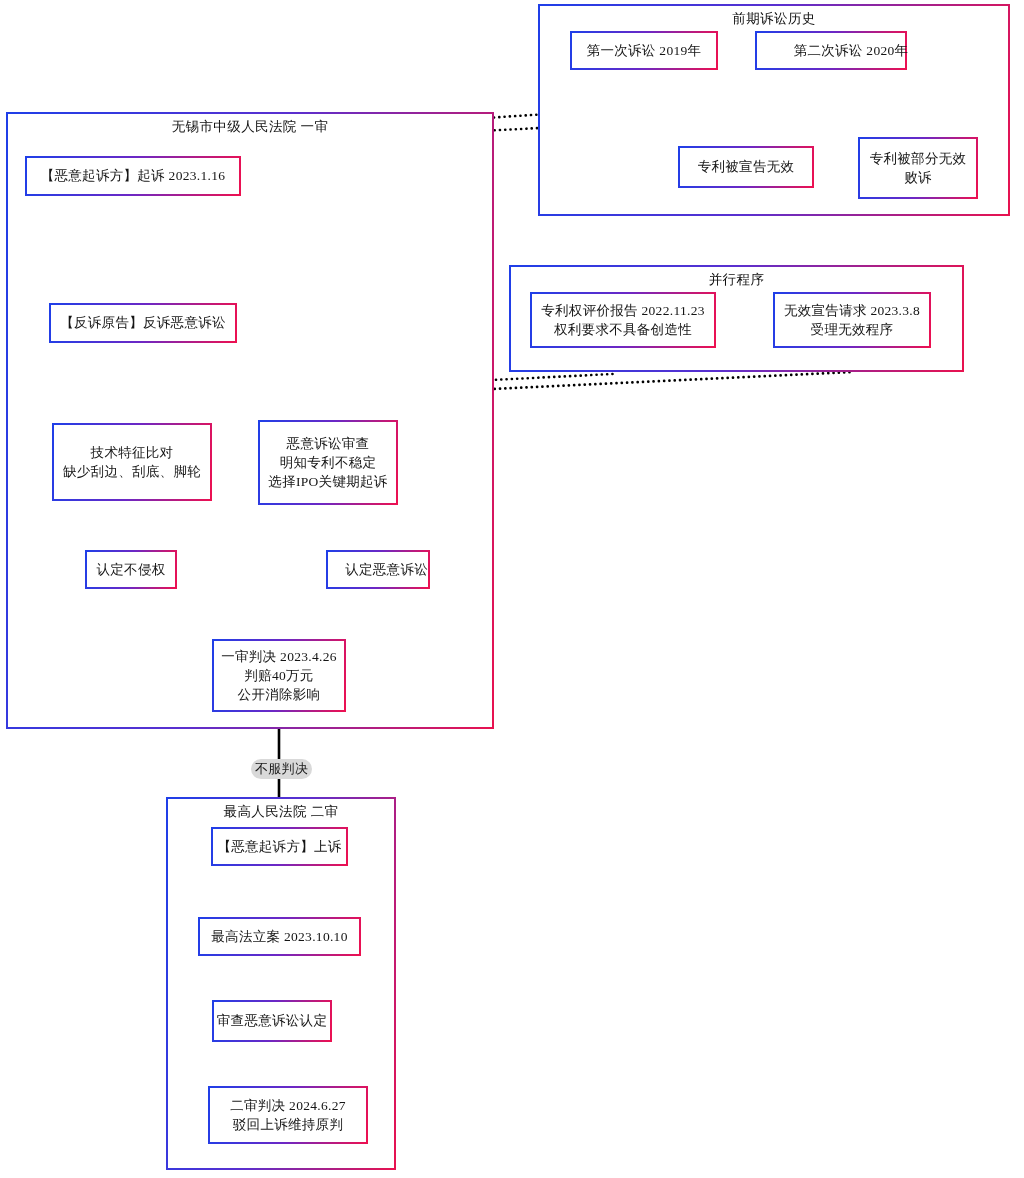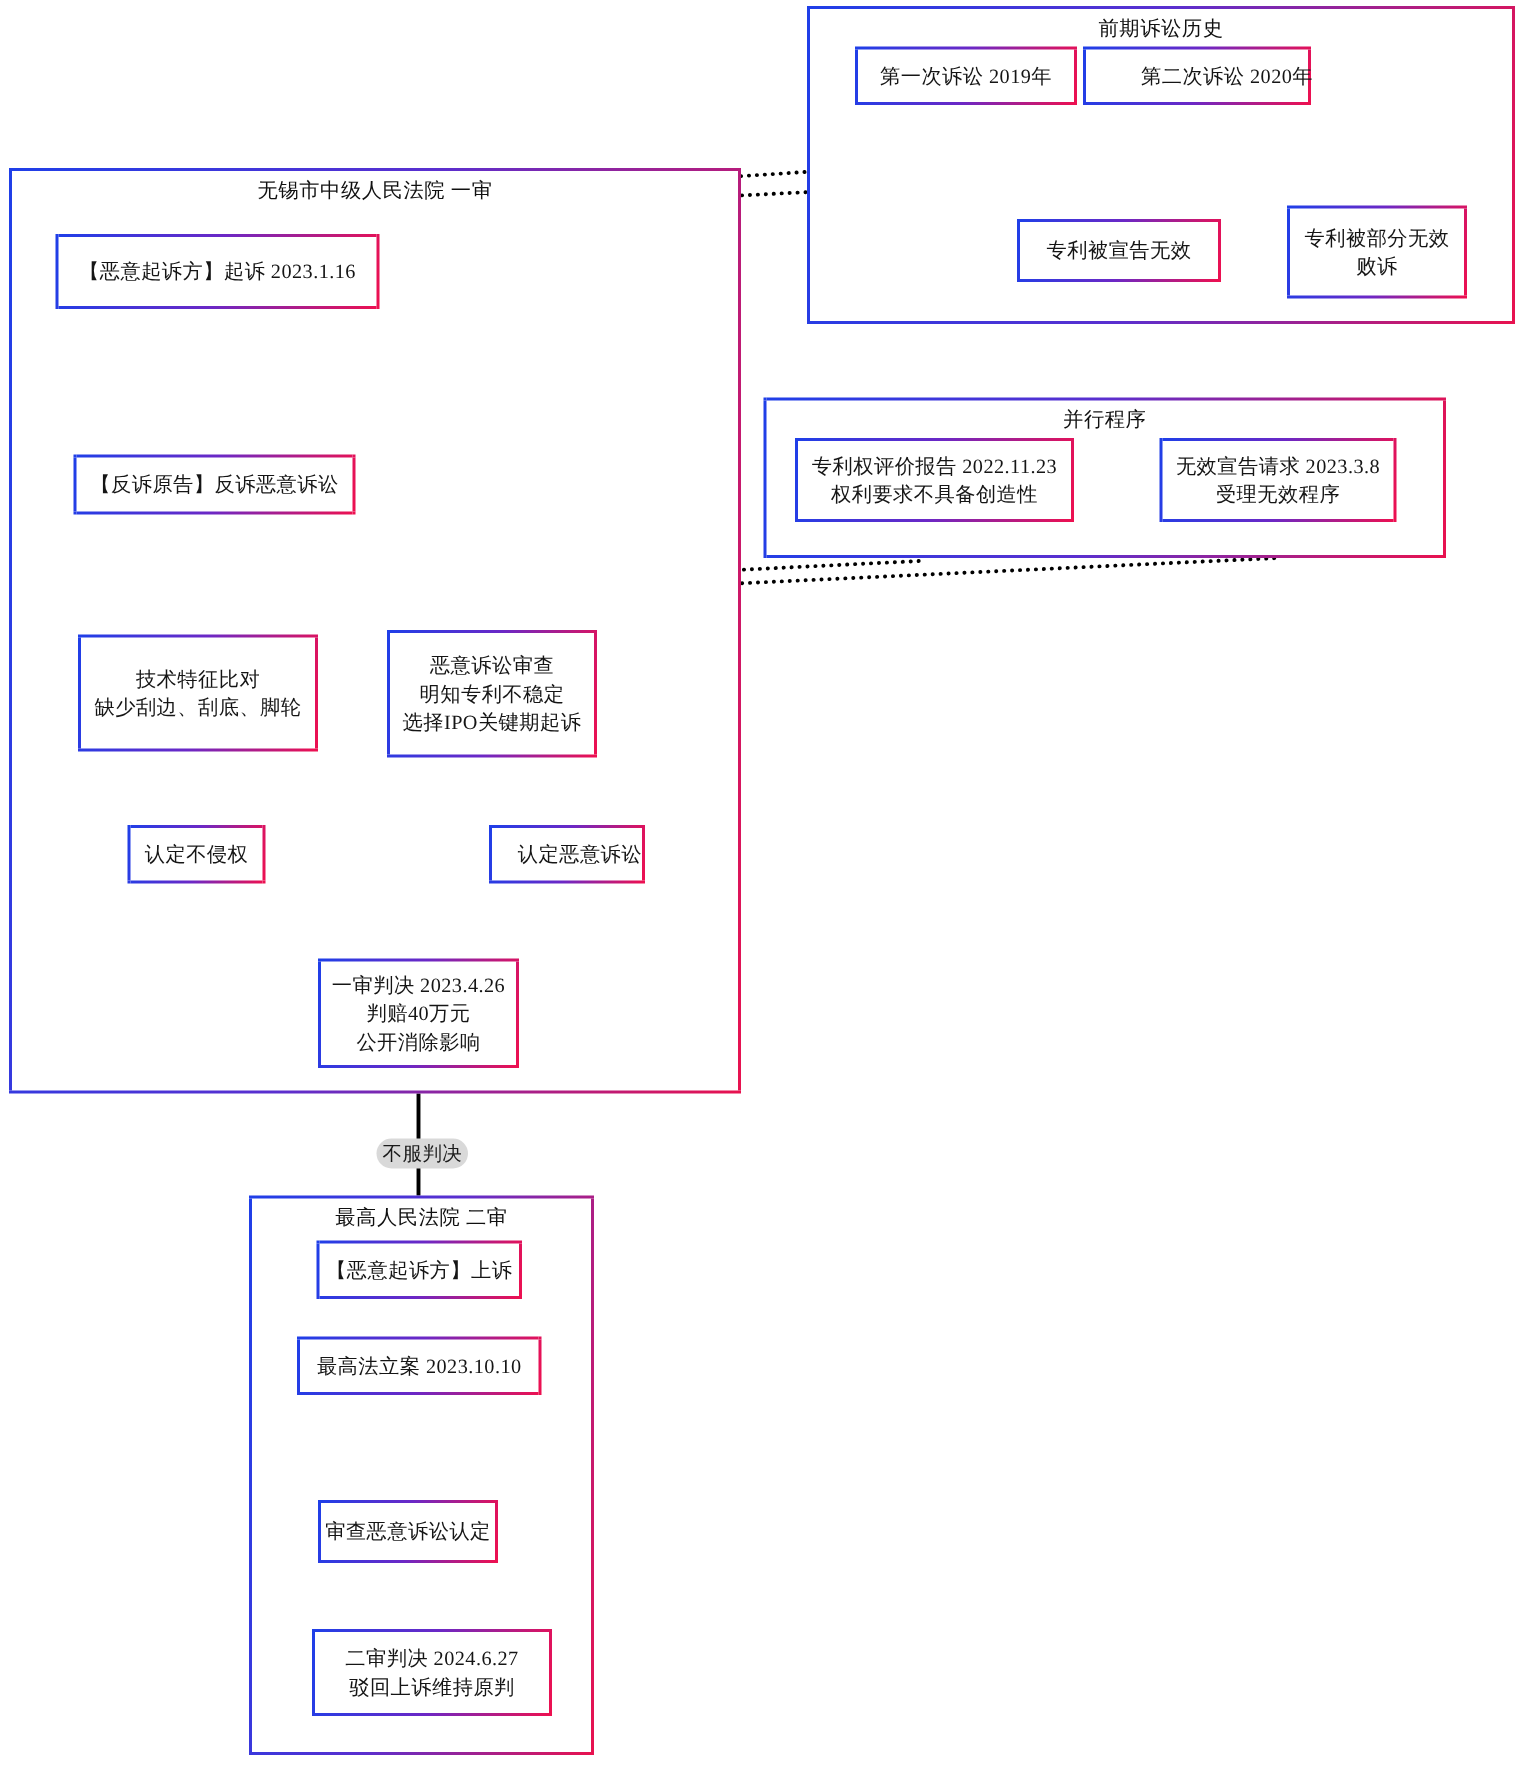--- a/index.html
+++ b/index.html
@@ -123,38 +123,38 @@
   </svg>
 
   <div class="cluster" style="left:538px;top:4px;width:472px;height:212px;">
     <div class="cluster-title">前期诉讼历史</div>
   </div>
 
   <div class="node" style="left:570px;top:31px;width:148px;height:39px;">
     <span class="ln">第一次诉讼 2019年</span>
   </div>
 
-  <div class="node" style="left:722px;top:31px;width:152px;height:39px;padding-left:40px;">
+  <div class="node" style="left:755px;top:31px;width:152px;height:39px;padding-left:40px;">
     <span class="ln">第二次诉讼 2020年</span>
   </div>
 
   <div class="node" style="left:678px;top:146px;width:136px;height:42px;">
     <span class="ln">专利被宣告无效</span>
   </div>
 
   <div class="node" style="left:858px;top:137px;width:120px;height:62px;">
     <span class="ln">专利被部分无效</span>
     <span class="ln">败诉</span>
   </div>
 
   <div class="cluster" style="left:6px;top:112px;width:488px;height:617px;">
     <div class="cluster-title">无锡市中级人民法院 一审</div>
   </div>
 
-  <div class="node" style="left:37px;top:156px;width:216px;height:50px;">
+  <div class="node" style="left:25px;top:156px;width:216px;height:40px;">
     <span class="ln">【恶意起诉方】起诉 2023.1.16</span>
   </div>
 
   <div class="node" style="left:49px;top:303px;width:188px;height:40px;">
     <span class="ln">【反诉原告】反诉恶意诉讼</span>
   </div>
 
   <div class="node" style="left:52px;top:423px;width:160px;height:78px;">
     <span class="ln">技术特征比对</span>
     <span class="ln">缺少刮边、刮底、脚轮</span>
@@ -197,21 +197,21 @@
   <div class="edge-label" style="left:251px;top:759px;border-radius:10px;">不服判决</div>
 
   <div class="cluster" style="left:166px;top:797px;width:230px;height:373px;">
     <div class="cluster-title">最高人民法院 二审</div>
   </div>
 
   <div class="node" style="left:211px;top:827px;width:137px;height:39px;">
     <span class="ln">【恶意起诉方】上诉</span>
   </div>
 
-  <div class="node" style="left:198px;top:891px;width:163px;height:39px;justify-content:center;">
+  <div class="node" style="left:198px;top:917px;width:163px;height:39px;justify-content:center;">
     <span class="ln">最高法立案 2023.10.10</span>
   </div>
 
   <div class="node" style="left:212px;top:1000px;width:120px;height:42px;">
     <span class="ln">审查恶意诉讼认定</span>
   </div>
 
   <div class="node" style="left:208px;top:1086px;width:160px;height:58px;">
     <span class="ln">二审判决 2024.6.27</span>
     <span class="ln">驳回上诉维持原判</span>

